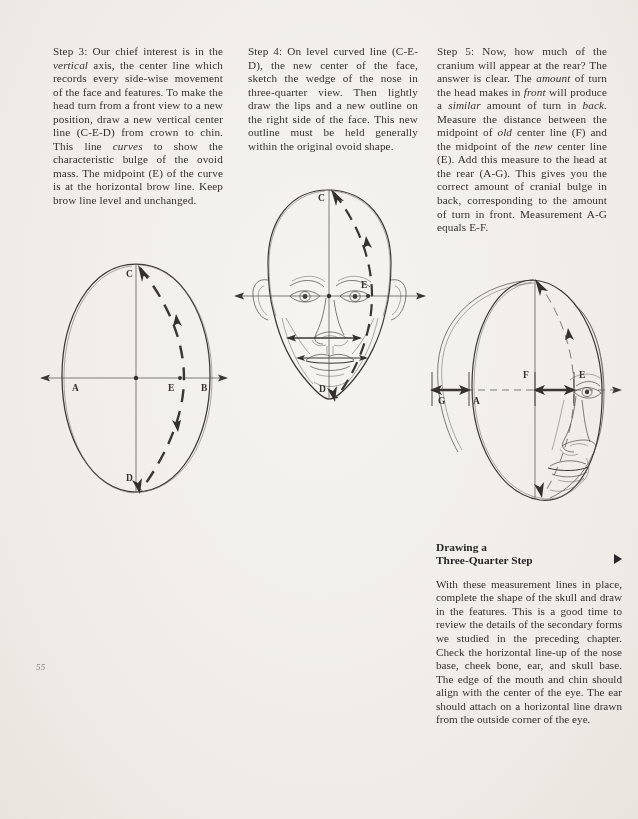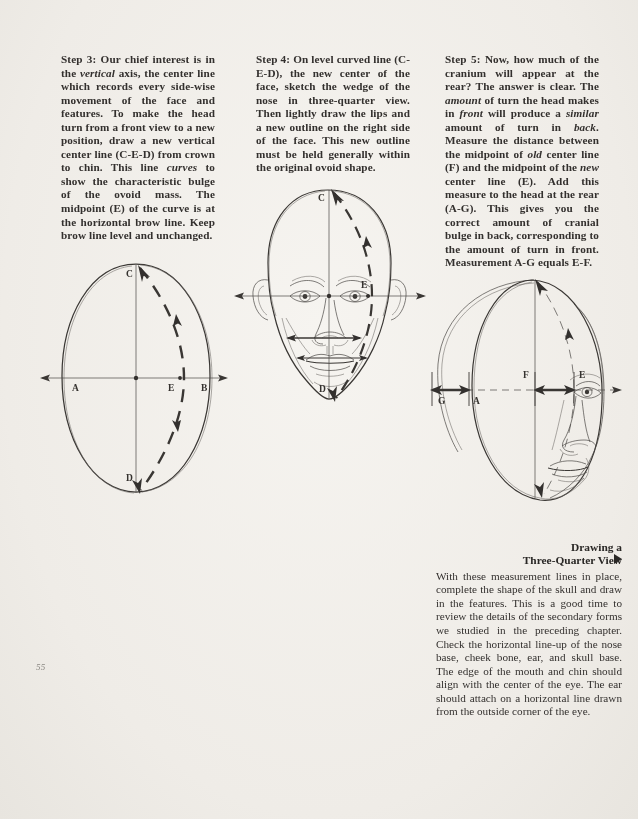--- a/index.html
+++ b/index.html
@@ -33,49 +33,48 @@
     text-align: justify;
     font-size: 11.2px;
     line-height: 13.55px;
     letter-spacing: 0.01em;
     color: #33302e;
   }
   .col-1 { left: 45px;  top: 37px; }
   .col-2 { left: 240px; top: 37px; }
   .col-3 { left: 429px; top: 37px; }
 
-  .col p { margin: 16px; text-align: justify; font-weight: bold; }
+  .col p { margin: 8px; text-align: justify; }
   .col i { font-style: italic; }
 
   
   .sidebar-block {
     position: absolute;
     left: 436px;
     top: 541px;
     width: 186px;
   }
   .sb-heading {
     font-weight: bold;
     font-size: 11.4px;
     line-height: 13.4px;
     color: #292725;
     position: relative;
-    text-align: right;
   }
   .sb-marker {
     position: absolute;
     right: 0px;
     top: 13px;
     width: 0; height: 0;
     border-top: 5px solid transparent;
     border-bottom: 5px solid transparent;
     border-left: 8px solid #2a2826;
   }
   .sb-body {
-    margin-top: 2px;
+    margin-top: 10px;
     font-size: 11.2px;
     line-height: 13.55px;
     text-align: justify;
     color: #33302e;
   }
 
   .page-number {
     position: absolute;
     left: 36px;
     top: 662px;
@@ -118,21 +117,21 @@
     <p>Step 4: On level curved line (C-E-D), the new center of the face, sketch the wedge of the nose in three-quarter view. Then lightly draw the lips and a new outline on the right side of the face. This new outline must be held generally within the original ovoid shape.</p>
   </div>
 
   <div class="col col-3">
     <p>Step 5: Now, how much of the cranium will appear at the rear? The answer is clear. The <i>amount</i> of turn the head makes in <i>front</i> will produce a <i>similar</i> amount of turn in <i>back</i>. Measure the distance between the midpoint of <i>old</i> center line (F) and the midpoint of the <i>new</i> center line (E). Add this measure to the head at the rear (A-G). This gives you the correct amount of cranial bulge in back, corresponding to the amount of turn in front. Measurement A-G equals E-F.</p>
   </div>
 
   <div class="sidebar-block">
     <div class="sb-heading">
       <div>Drawing a</div>
-      <div>Three-Quarter View</div>
+      <div>Three-Quarter Step</div>
       <span class="sb-marker"></span>
     </div>
     <div class="sb-body">With these measurement lines in place, complete the shape of the skull and draw in the features. This is a good time to review the details of the secondary forms we studied in the preceding chapter. Check the horizontal line-up of the nose base, cheek bone, ear, and skull base. The edge of the mouth and chin should align with the center of the eye. The ear should attach on a horizontal line drawn from the outside corner of the eye.</div>
   </div>
 
   <div class="page-number">55</div>
 
   <div class="figure fig-1">
     <svg width="212" height="262" viewBox="0 0 212 262">
 

